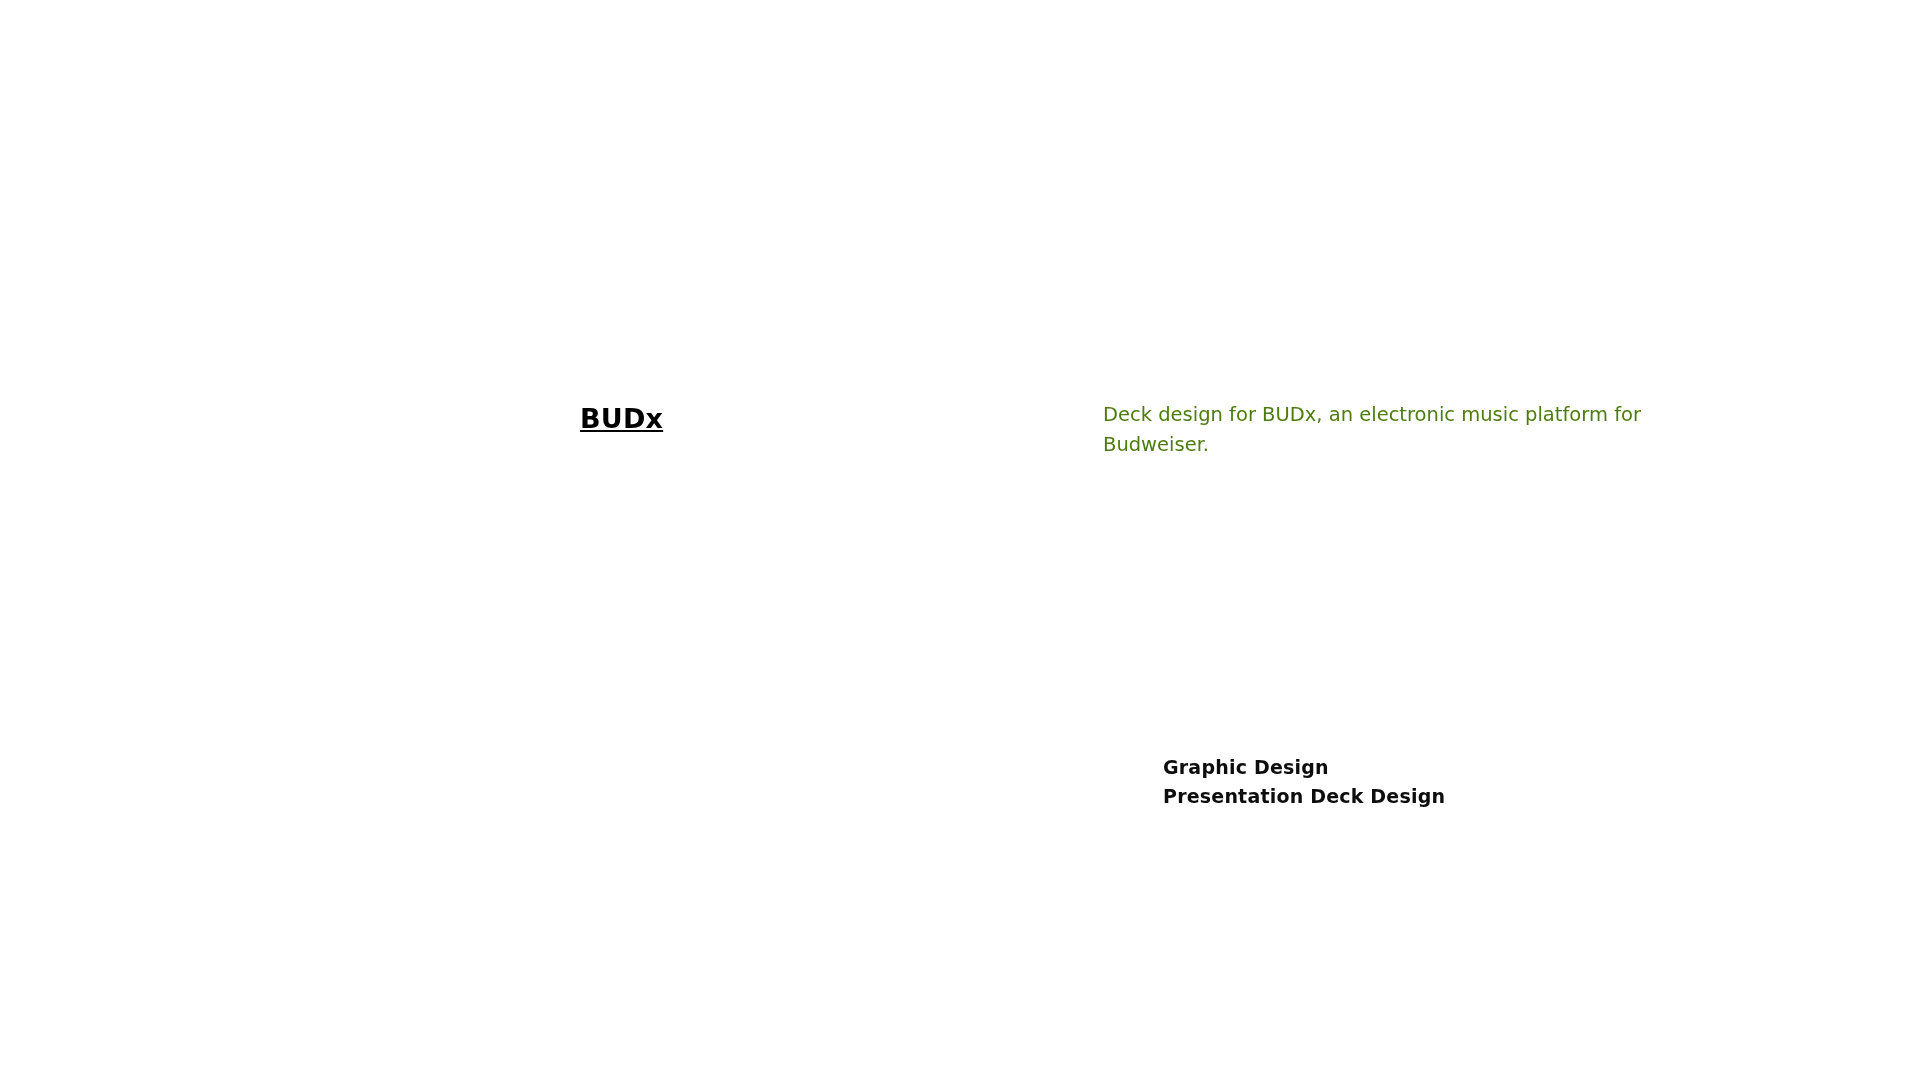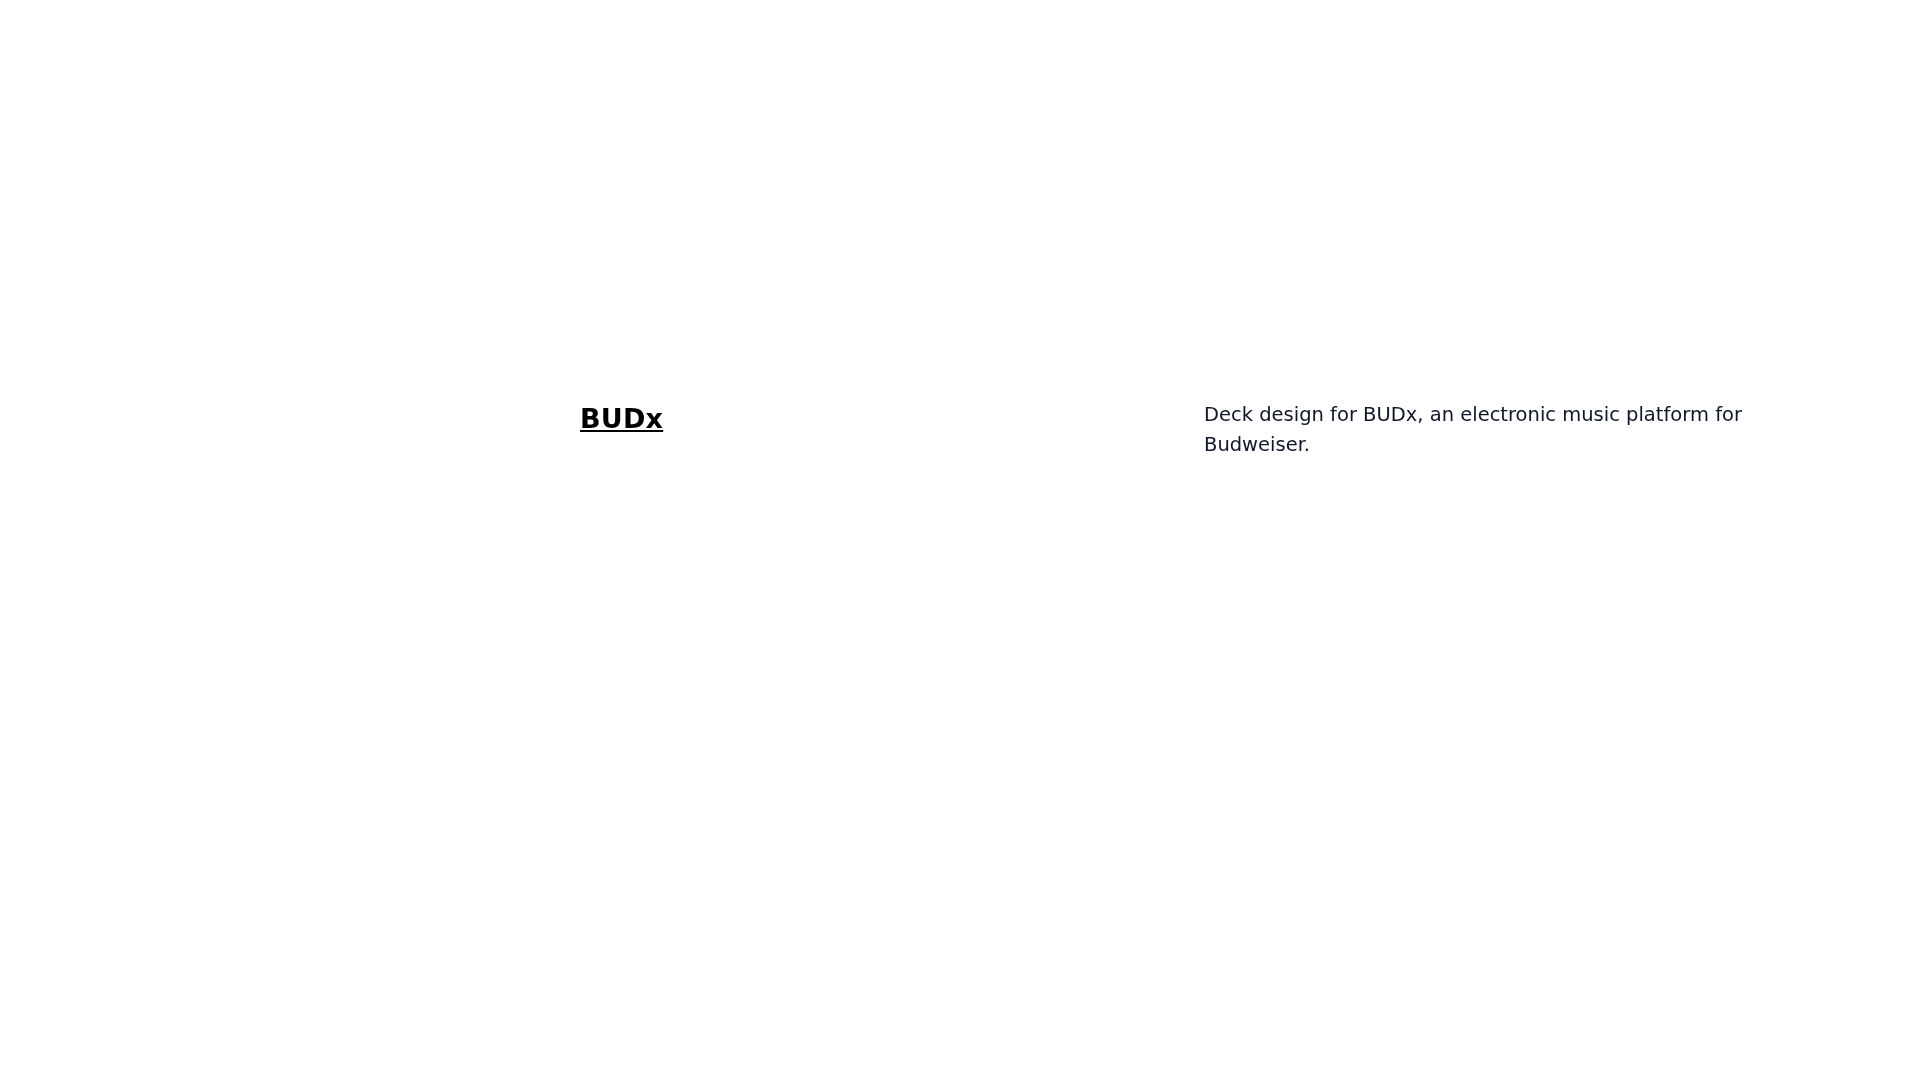--- a/index.html
+++ b/index.html
@@ -45,26 +45,26 @@
     letter-spacing: 0.2px;
     line-height: 1.2;
     color: #000000;
     white-space: nowrap;
     text-decoration: underline;
   }
 
   
   .description {
     position: absolute;
-    left: 1204px;
+    left: 1103px;
     top: 400px;
     width: 600px;
     font-size: 19.5px;
     line-height: 1.52;
-    color: #0f172a;
+    color: #4d7c0f;
     font-weight: 400;
   }
 
   
   .services {
     position: absolute;
     left: 1163px;
     top: 753px;
     width: 600px;
     font-size: 19px;
@@ -81,15 +81,17 @@
 <body>
 
 <div class="page">
 
 
   <div class="project-title">BUDx</div>
 
   <div class="description">Deck design for BUDx, an electronic music platform for Budweiser.</div>
 
   <div class="services">
+    <div>Graphic Design</div>
+    <div>Presentation Deck Design</div>
   </div>
 
 </div>
 
 </body></html>

